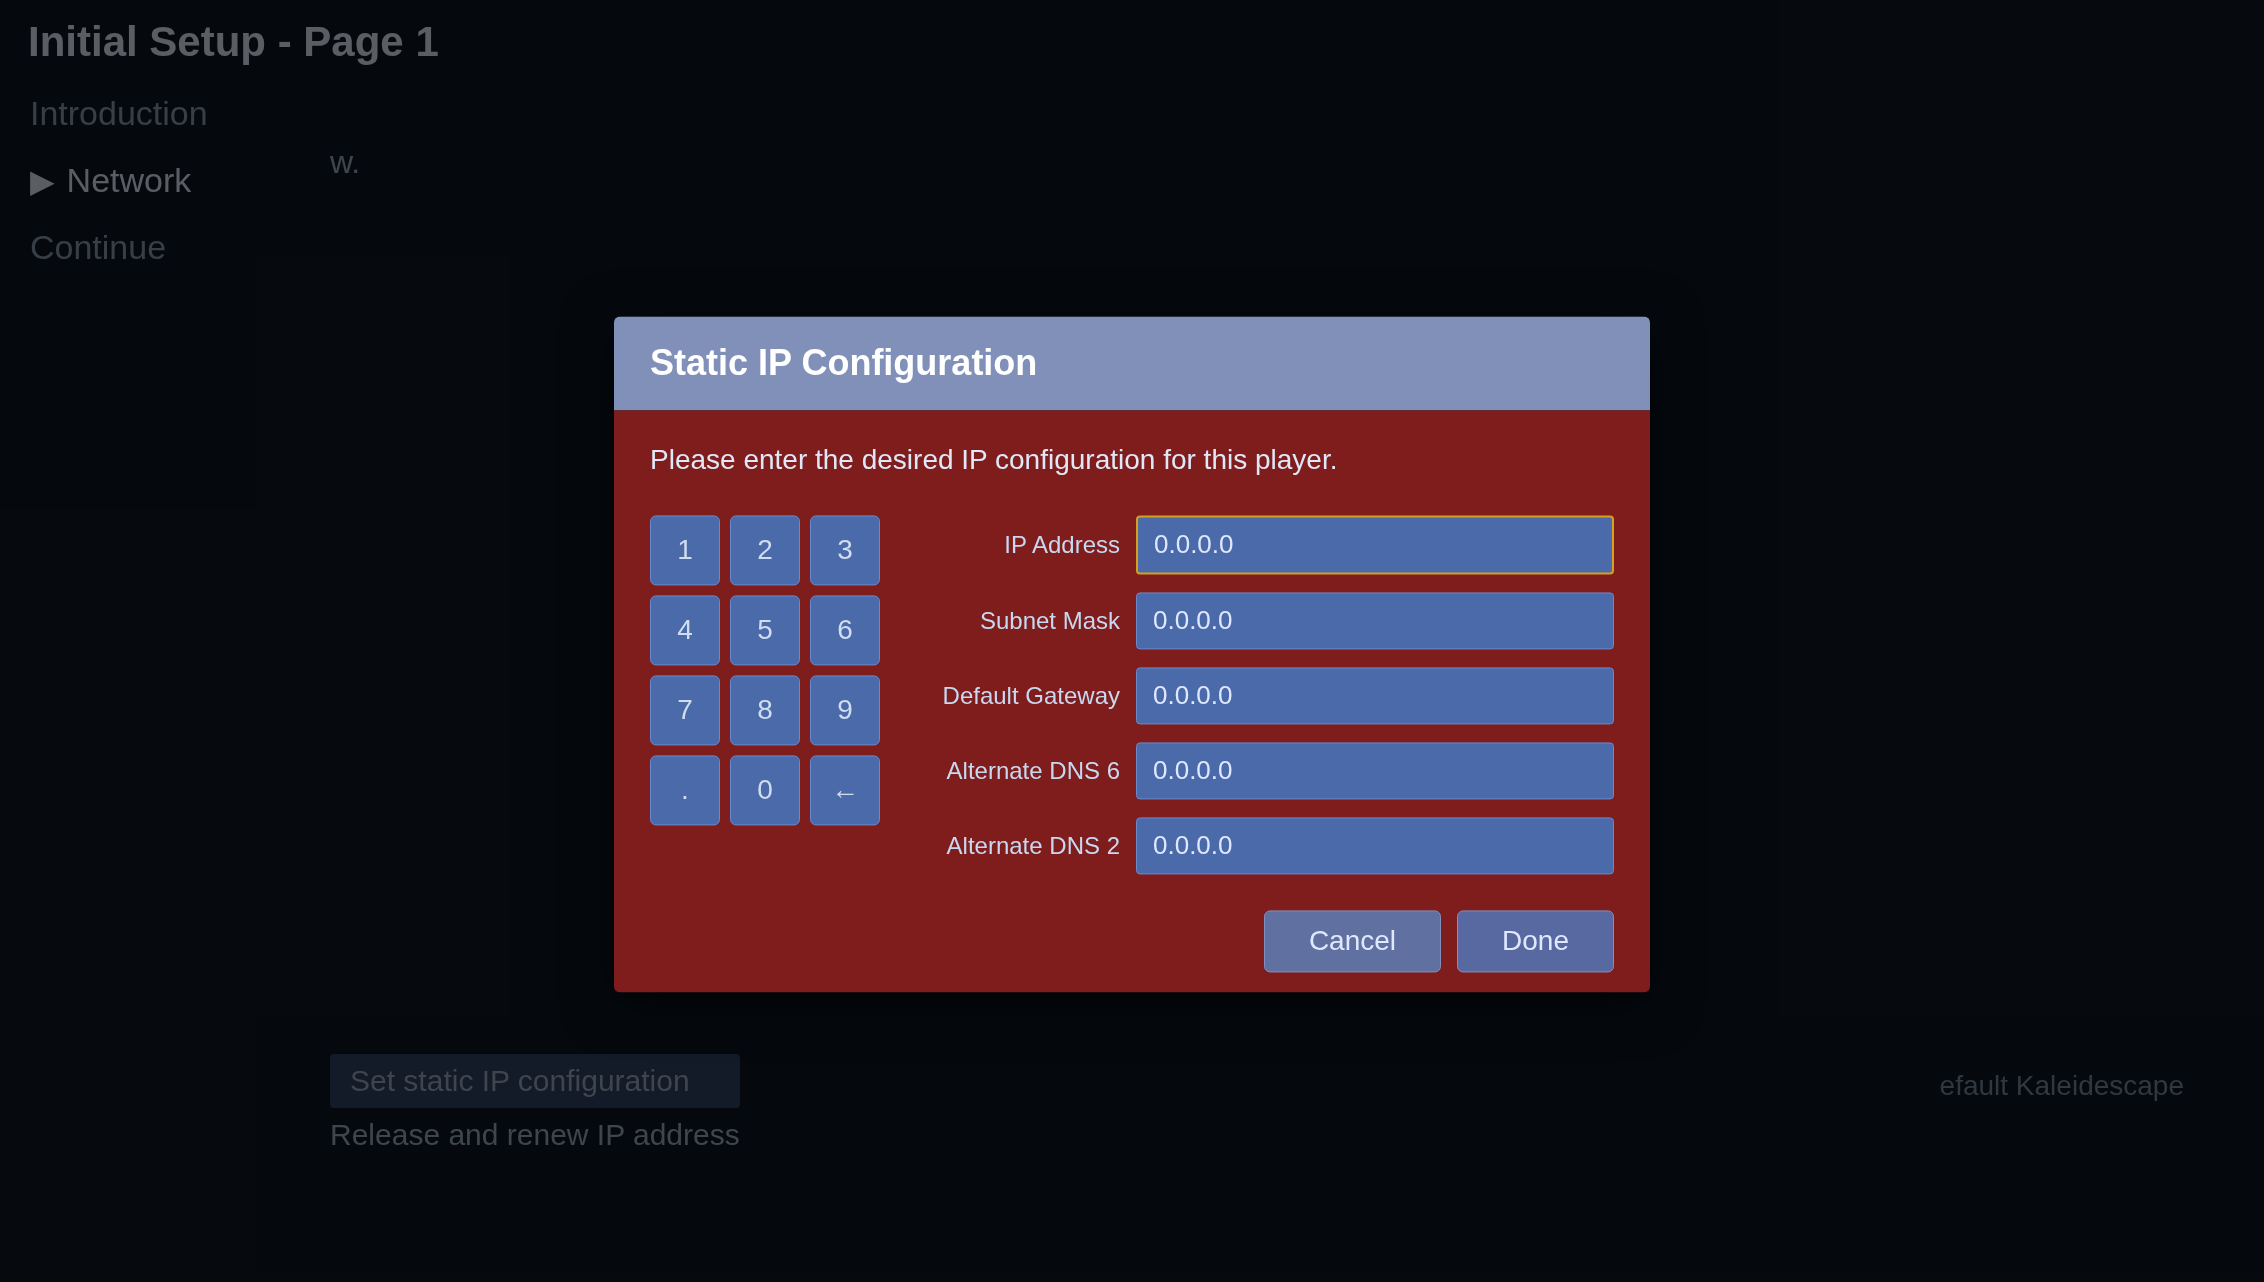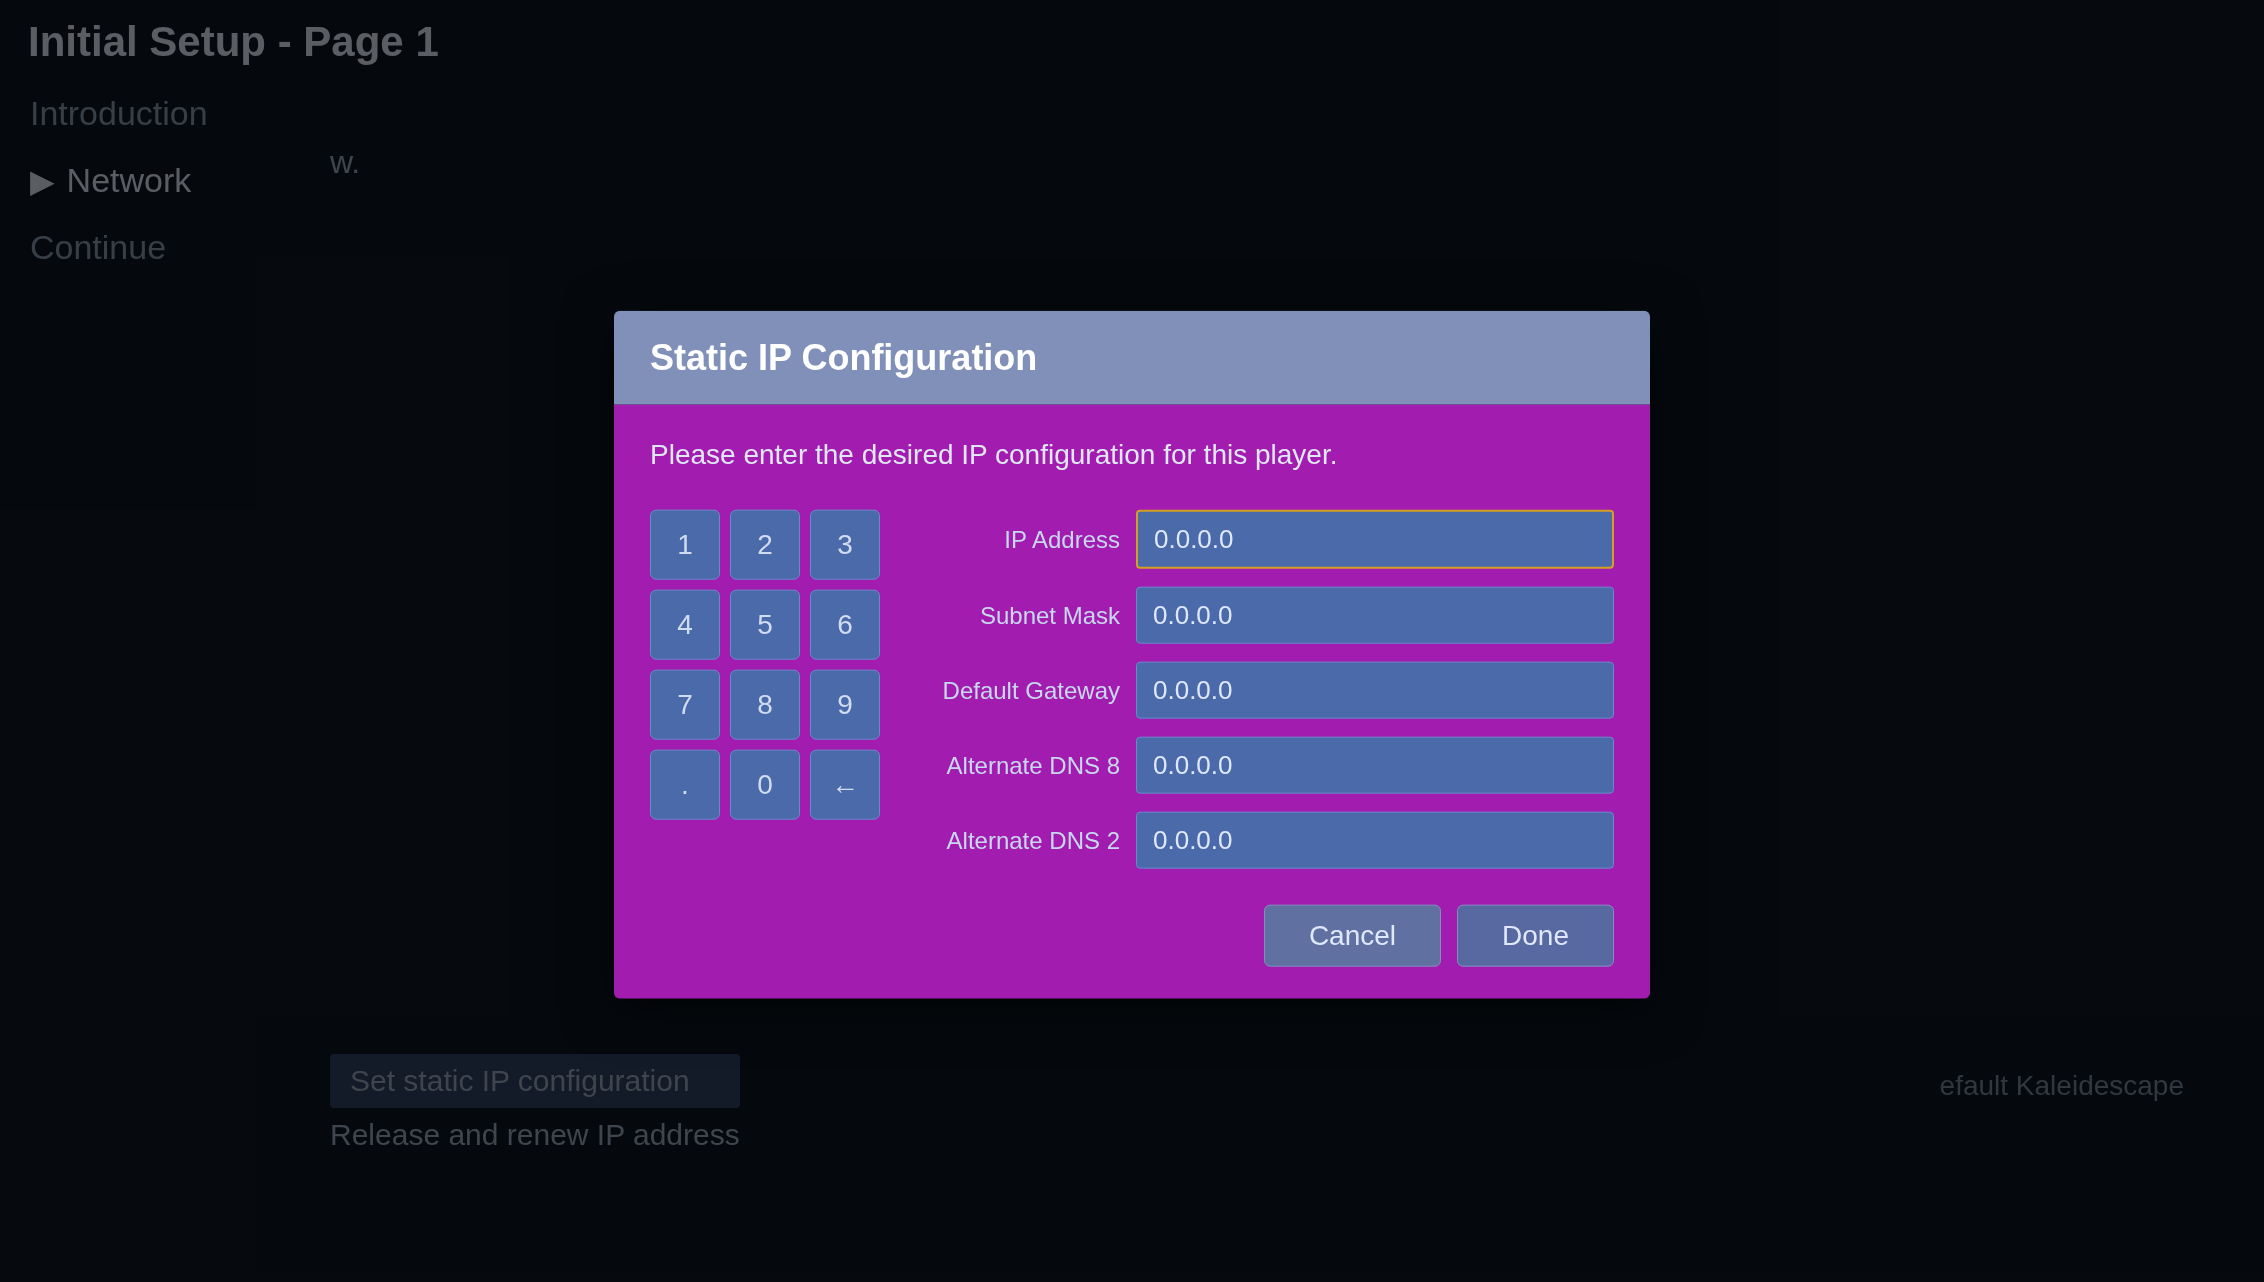--- a/index.html
+++ b/index.html
@@ -128,22 +128,22 @@
       padding: 26px 36px;
     }
 
     .dialog-title {
       color: #ffffff;
       font-size: 36px;
       font-weight: bold;
     }
 
     .dialog-body {
-      background: #a21caf;
-      padding: 30px 36px 32px 36px;
+      background: #7f1d1d;
+      padding: 30px 36px 20px 36px;
     }
 
     .dialog-desc {
       color: #e0e8f8;
       font-size: 28px;
       margin-bottom: 36px;
       line-height: 1.4;
     }
 
     .dialog-content {
@@ -305,21 +305,21 @@
         </div>
         <div class="field-row">
           <div class="field-label">Subnet Mask</div>
           <input class="field-input" value="0.0.0.0" type="text" style="">
         </div>
         <div class="field-row">
           <div class="field-label">Default Gateway</div>
           <input class="field-input" value="0.0.0.0" type="text" style="">
         </div>
         <div class="field-row">
-          <div class="field-label">Alternate DNS 8</div>
+          <div class="field-label">Alternate DNS 6</div>
           <input class="field-input" value="0.0.0.0" type="text" style="">
         </div>
         <div class="field-row">
           <div class="field-label">Alternate DNS 2</div>
           <input class="field-input" value="0.0.0.0" type="text" style="">
         </div>
       </div>
     </div>
 
     <div class="dialog-buttons">

